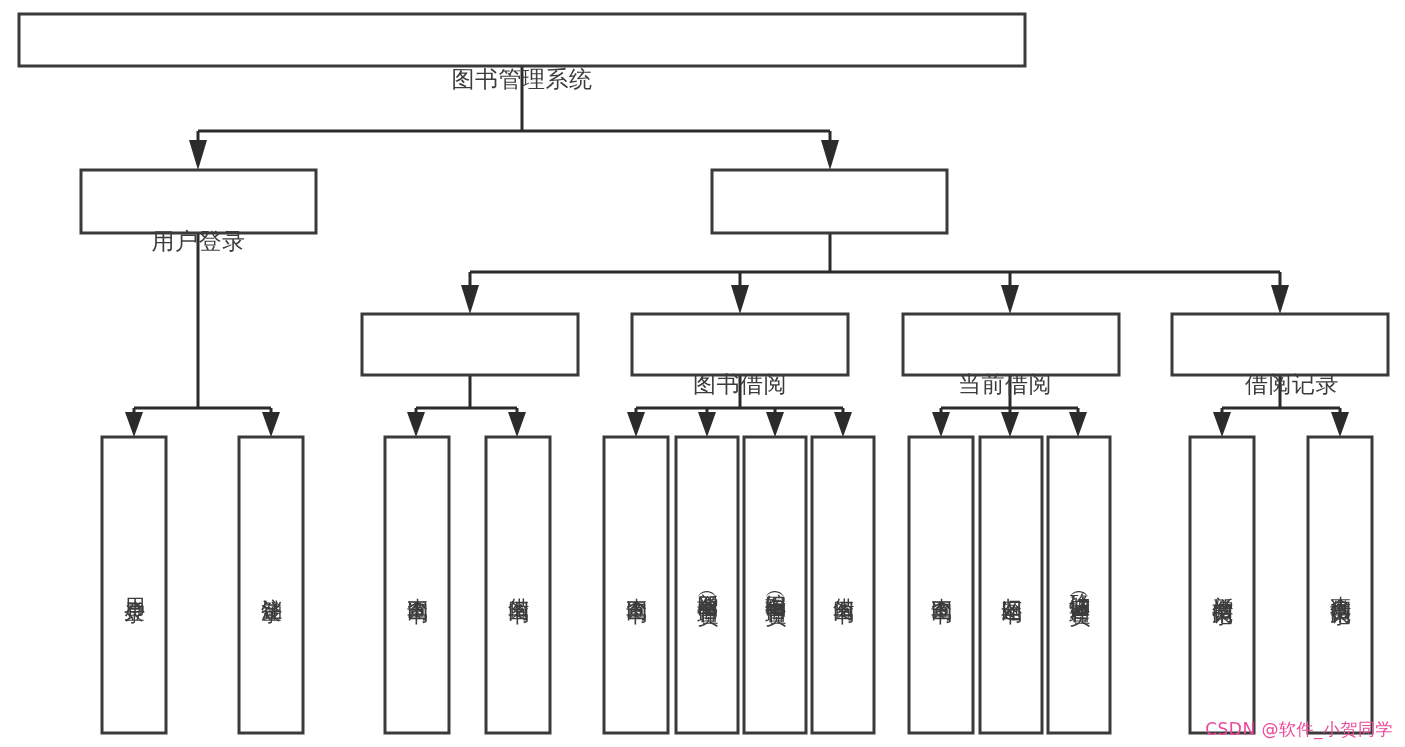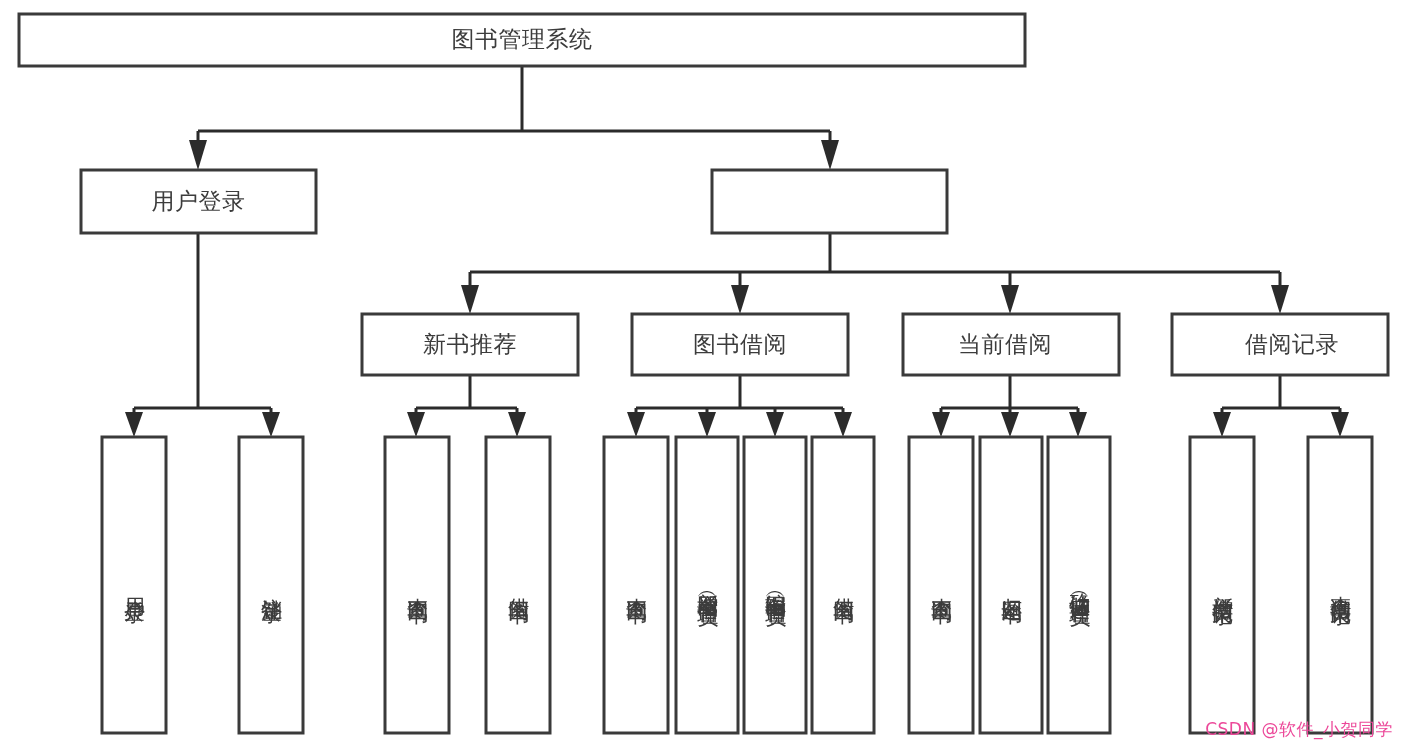--- a/index.html
+++ b/index.html
@@ -47,20 +47,21 @@
     position: absolute;
     display: flex;
     align-items: center;
     justify-content: center;
     color: #3c3c3c;
     font-size: 23px;
     line-height: 1.2;
     letter-spacing: 0.5px;
     white-space: nowrap;
     pointer-events: none;
+    margin-top: 40px;
   }
   .node-label-v {
     position: absolute;
     display: flex;
     align-items: center;
     justify-content: center;
     color: #3c3c3c;
     font-size: 21px;
     line-height: 1.22;
     writing-mode: vertical-rl;
@@ -186,21 +187,20 @@
     <rect class="node-box" x="1048" y="437" width="62" height="296"></rect>
 
     <rect class="node-box" x="1190" y="437" width="64" height="296"></rect>
     <rect class="node-box" x="1308" y="437" width="64" height="296"></rect>
   </svg>
 
   <div class="node-label-h" style="left:19px; top:14px; width:1006px; height:52px;">图书管理系统</div>
 
   <div class="node-label-h" style="left:81px; top:170px; width:235px; height:63px;">用户登录</div>
 
-  <div class="node-label-h" style="left:362px; top:314px; width:216px; height:61px;">新书推荐</div>
   <div class="node-label-h" style="left:632px; top:314px; width:216px; height:61px;">图书借阅</div>
   <div class="node-label-h" style="left:903px; top:314px; width:204px; height:61px;">当前借阅</div>
   <div class="node-label-h" style="left:1172px; top:314px; width:216px; height:61px;padding-left:12px;">借阅记录</div>
 
   <div class="node-label-v" style="left:102px; top:437px; width:64px; height:296px;">用户登录</div>
   <div class="node-label-v" style="left:239px; top:437px; width:64px; height:296px;">注销登录</div>
 
   <div class="node-label-v" style="left:385px; top:437px; width:64px; height:296px;">查询图书</div>
   <div class="node-label-v" style="left:486px; top:437px; width:64px; height:296px;">借阅图书</div>
 

